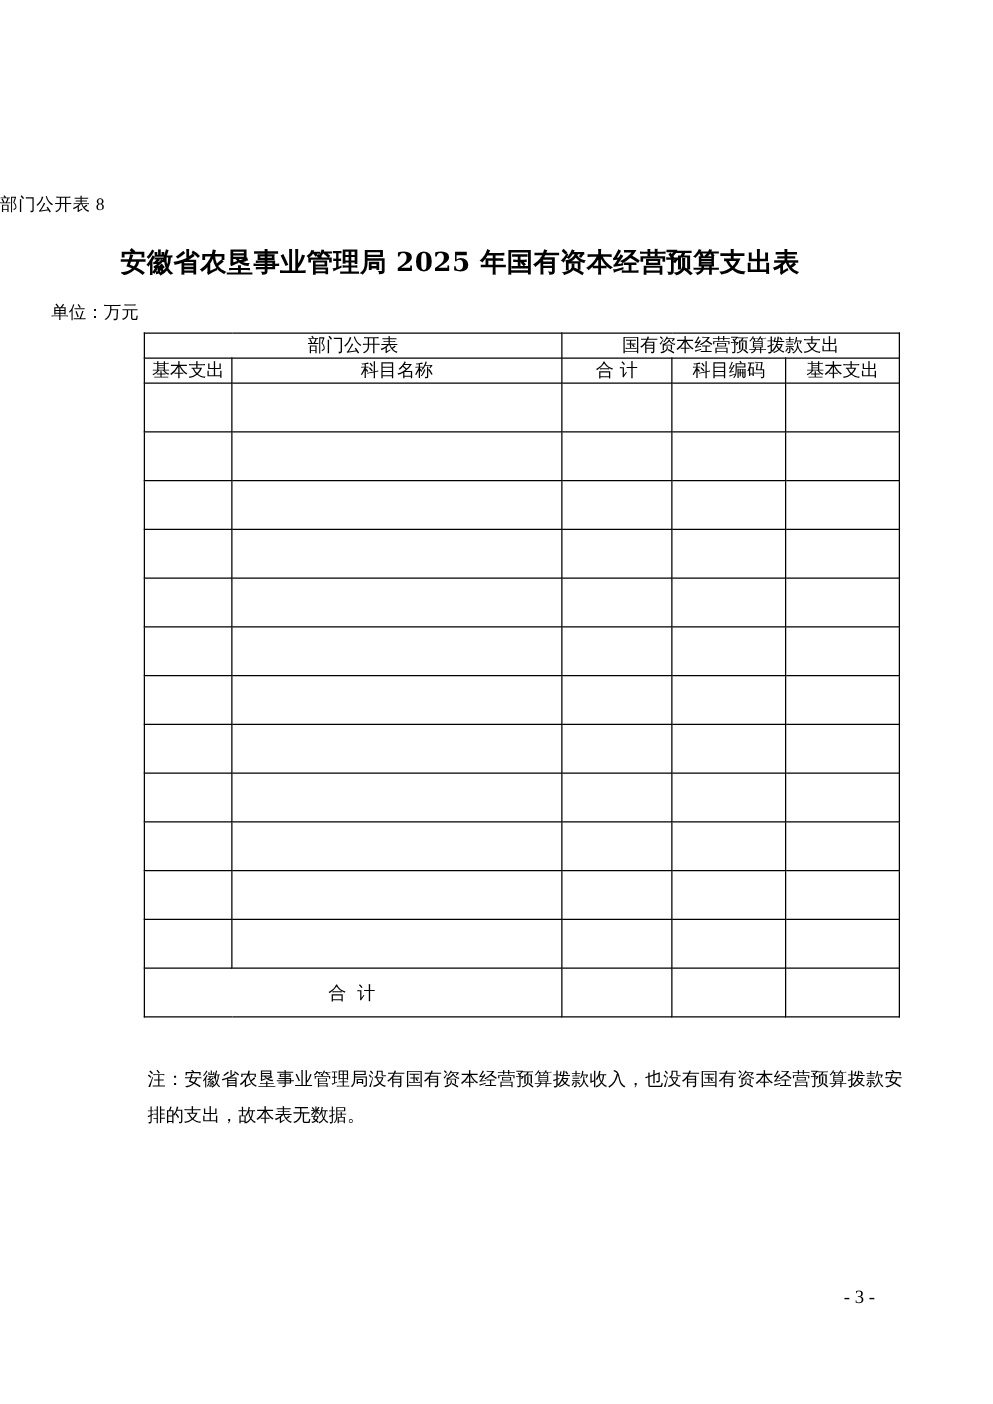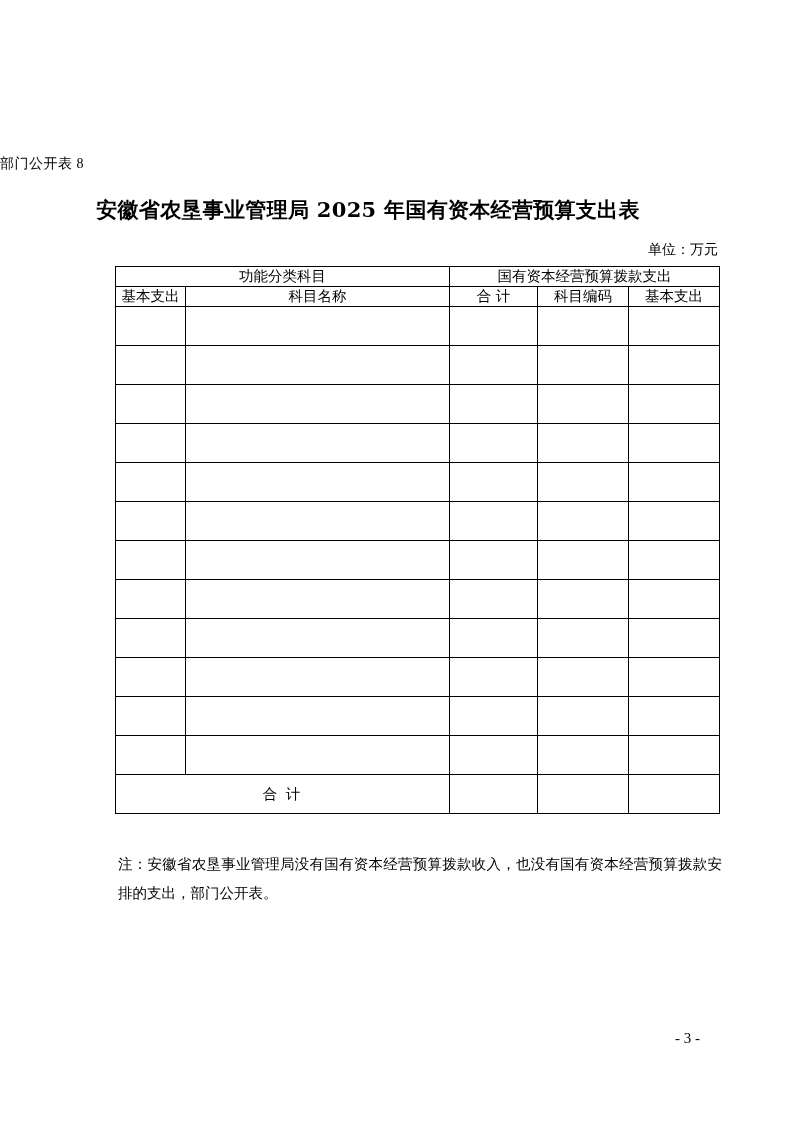--- a/index.html
+++ b/index.html
@@ -40,23 +40,24 @@
     font-size: 21px;
     font-weight: bold;
     letter-spacing: 0.3px;
     font-family: "DejaVu Serif", "Liberation Serif", serif;
   }
   .unit-label {
     position: absolute;
     left: 0;
     top: 241px;
     width: 718px;
-    text-align: right;
+    text-align: left;
     font-size: 14px;
     font-family: Liberation Serif, serif;
+    padding-left: 41px;
   }
   table.budget {
     position: absolute;
     left: 115px;
     top: 266px;
     width: 604px;
     border-collapse: collapse;
     table-layout: fixed;
   }
   table.budget td, table.budget th {
@@ -112,21 +113,21 @@
   <table class="budget">
     <colgroup>
       <col class="col-code">
       <col class="col-name">
       <col class="col-total">
       <col class="col-basic">
       <col class="col-proj">
     </colgroup>
     <thead>
       <tr class="hrow1">
-        <th colspan="2">功能分类科目</th>
+        <th colspan="2">部门公开表</th>
         <th colspan="3">国有资本经营预算拨款支出</th>
       </tr>
       <tr class="hrow2">
         <th>基本支出</th>
         <th>科目名称</th>
         <th>合 计</th>
         <th>科目编码</th>
         <th>基本支出</th>
       </tr>
     </thead>
@@ -217,17 +218,17 @@
       </tr>
       <tr class="trow">
         <td colspan="2" class="spaced">合 计</td>
         <td></td>
         <td></td>
         <td></td>
       </tr>
     </tbody>
   </table>
 
-  <div class="note">注：安徽省农垦事业管理局没有国有资本经营预算拨款收入，也没有国有资本经营预算拨款安排的支出，部门公开表。</div>
+  <div class="note">注：安徽省农垦事业管理局没有国有资本经营预算拨款收入，也没有国有资本经营预算拨款安排的支出，故本表无数据。</div>
 
   <div class="page-number">- 3 -</div>
 
 </div>
 
 </body></html>

